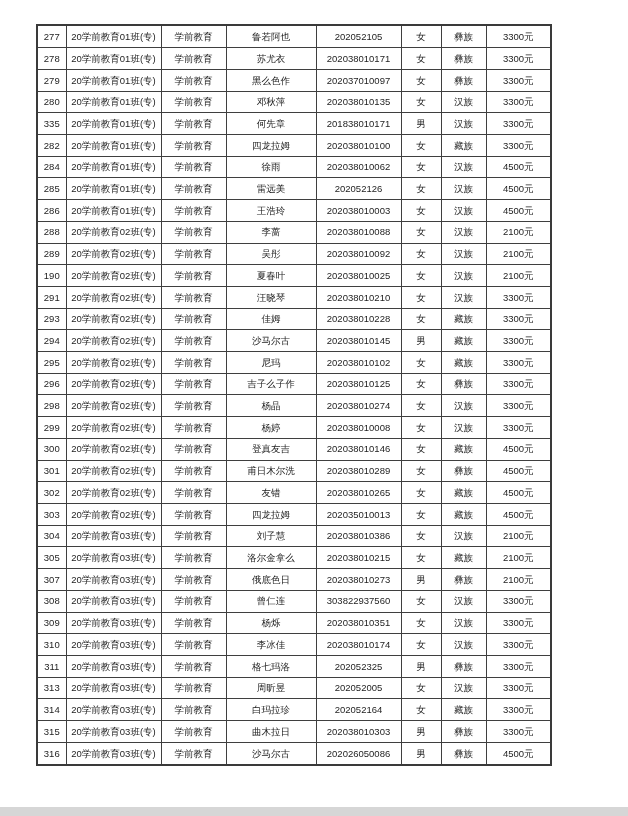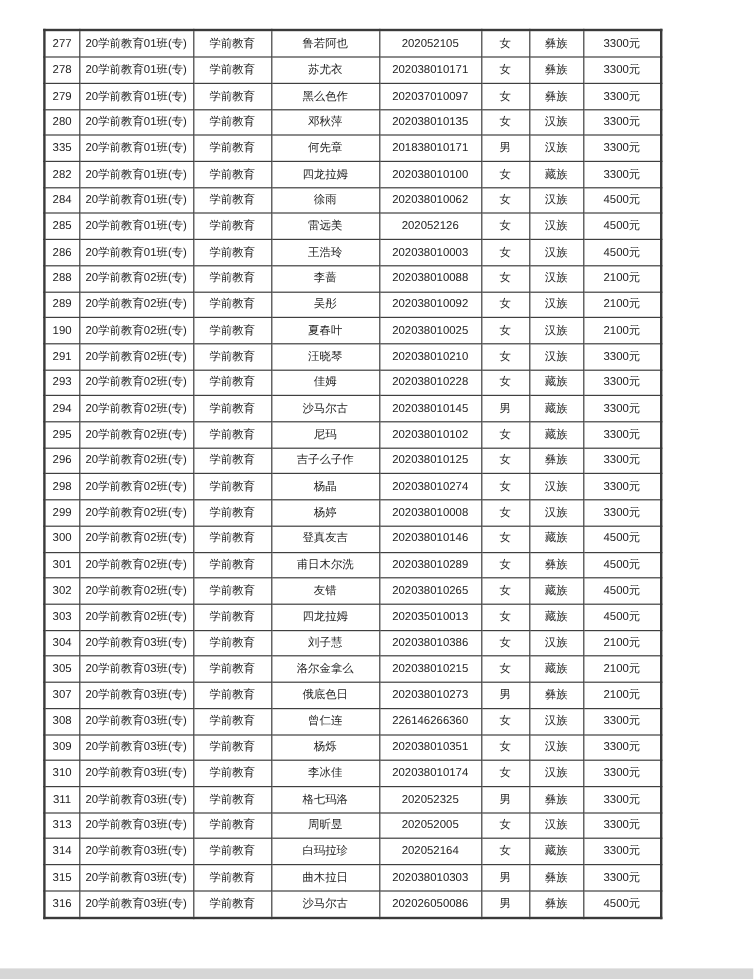--- a/index.html
+++ b/index.html
@@ -327,21 +327,21 @@
           <td>202038010273</td>
           <td>男</td>
           <td>彝族</td>
           <td>2100元</td>
         </tr>
         <tr>
           <td>308</td>
           <td>20学前教育03班(专)</td>
           <td>学前教育</td>
           <td>曾仁连</td>
-          <td>226146266360</td>
+          <td>303822937560</td>
           <td>女</td>
           <td>汉族</td>
           <td>3300元</td>
         </tr>
         <tr>
           <td>309</td>
           <td>20学前教育03班(专)</td>
           <td>学前教育</td>
           <td>杨烁</td>
           <td>202038010351</td>

